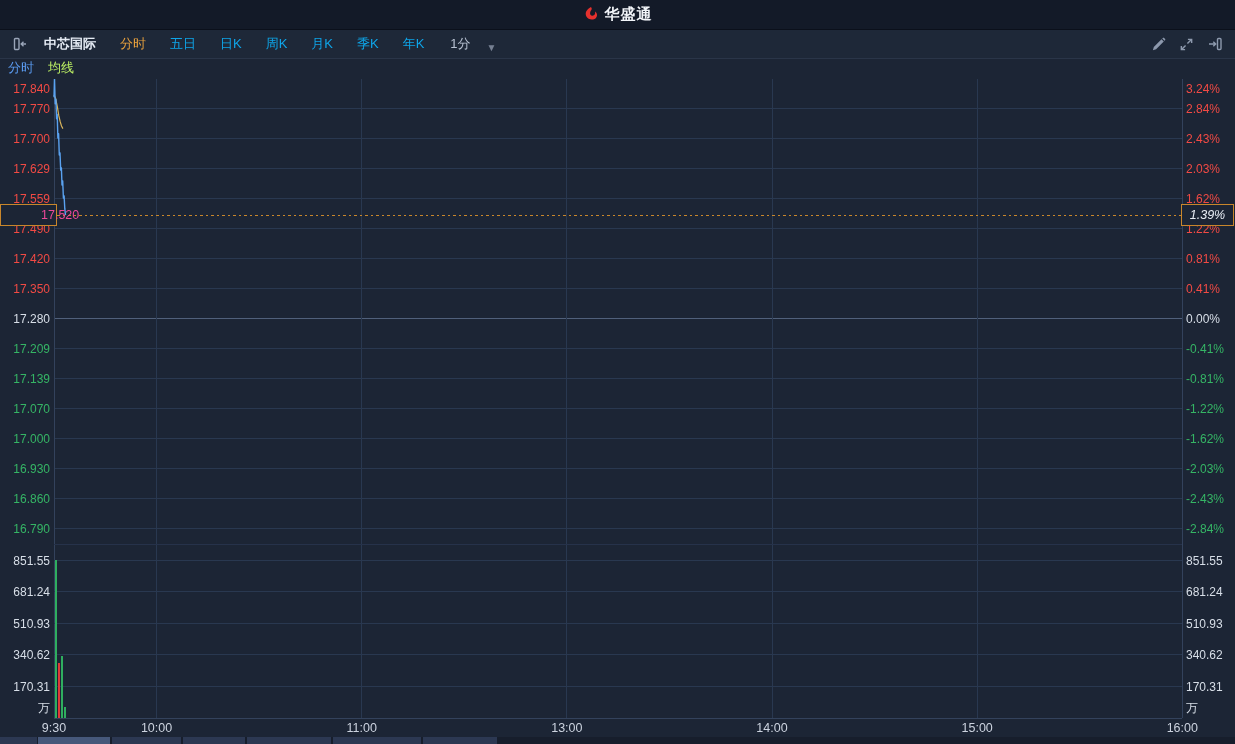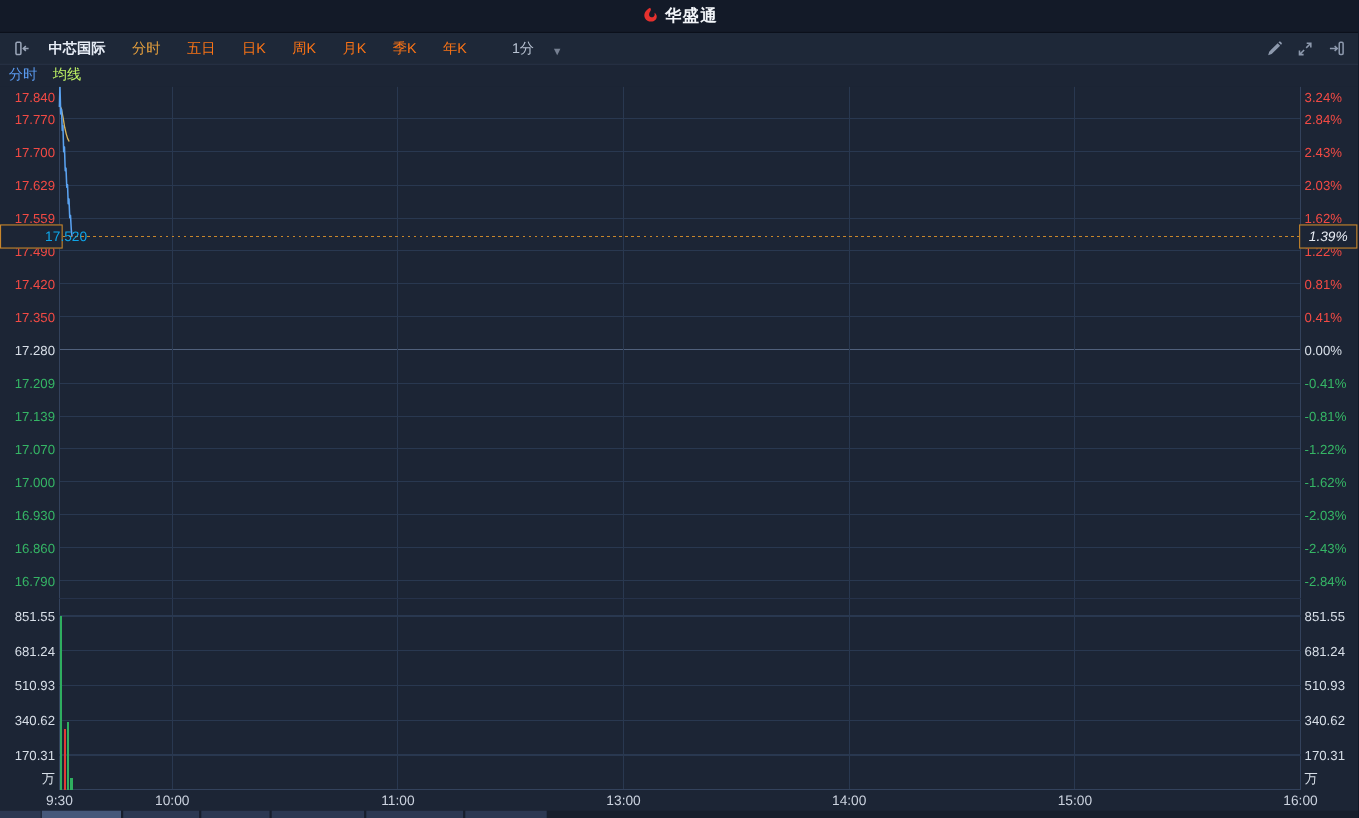--- a/index.html
+++ b/index.html
@@ -8,40 +8,40 @@
        background:#1c2535;font-family:"Liberation Sans",sans-serif;}
   
   .appbar{position:relative;z-index:2;height:30px;background:#131a28;
           display:flex;align-items:center;justify-content:center;border-bottom:1px solid #0b101b;}
   .brand{display:flex;align-items:center;gap:5px;color:#f2f5f9;font-size:15px;font-weight:bold;letter-spacing:1px;}
   .toolbar{position:relative;z-index:2;height:29px;background:#1e2838;
            display:flex;align-items:center;padding:4px 12px;border-bottom:1px solid #2a3548;}
   .toolbar .icon-btn{display:flex;align-items:center;margin-right:10px;cursor:pointer;}
   .stock-tab{color:#e6ecf5;font-size:13px;font-weight:bold;margin:0 12px 0 6px;cursor:pointer;}
   .period-tabs{display:flex;align-items:center;}
-  .ptab{color:#f97316;font-size:13px;margin:0 12px;cursor:pointer;}
+  .ptab{color:#0ea5e9;font-size:13px;margin:0 12px;cursor:pointer;}
   .ptab.active{color:#e8a13d;}
-  .interval{display:flex;align-items:flex-end;gap:16px;color:#b8c2d2;font-size:13px;margin-left:29px;cursor:pointer;}
+  .interval{display:flex;align-items:flex-end;gap:16px;color:#b8c2d2;font-size:13px;margin-left:14px;cursor:pointer;}
   .caret{color:#768092;font-size:10px;}
   .toolbar-right{margin-left:auto;display:flex;align-items:center;gap:13px;}
   .toolbar-right .icon-btn{margin:0;}
   .subtabs{position:relative;z-index:2;height:20px;background:#1c2535;
            display:flex;align-items:flex-start;padding:0 8px;gap:14px;}
   .stab{font-size:13px;line-height:18px;cursor:pointer;}
   .stab.active{color:#5b9cf2;}
   .stab:not(.active){color:#bef264;text-align:right;}
   
   #plot{position:absolute;left:0;top:0;z-index:1;}
   svg text{font-family:"Liberation Sans",sans-serif;}
   text.axis{font-size:12px;}
   text.time{font-size:12.5px;}
   
   .price-tag{position:absolute;z-index:3;height:22px;line-height:20px;text-align:center;
              font-size:12.5px;border:1px solid #c8862b;background:#1c2535;}
-  .price-tag.left{left:0;top:204px;width:57px;color:#0ea5e9;padding-left:40px;}
+  .price-tag.left{left:0;top:204px;width:57px;color:#ec4899;padding-left:40px;}
   .price-tag.right{left:1181px;top:204px;width:53px;color:#e6ebf3;font-style:italic;}
   
   .scrollstrip{position:absolute;z-index:2;left:0;bottom:0;width:1235px;height:7px;background:#171e2c;}
   .scrollstrip .seg{position:absolute;top:0;height:7px;background:#2c3852;}
   .scrollstrip .thumb{position:absolute;top:0;height:7px;background:#46587a;}
 </style>
 </head>
 <body>
 
 <div class="app">

